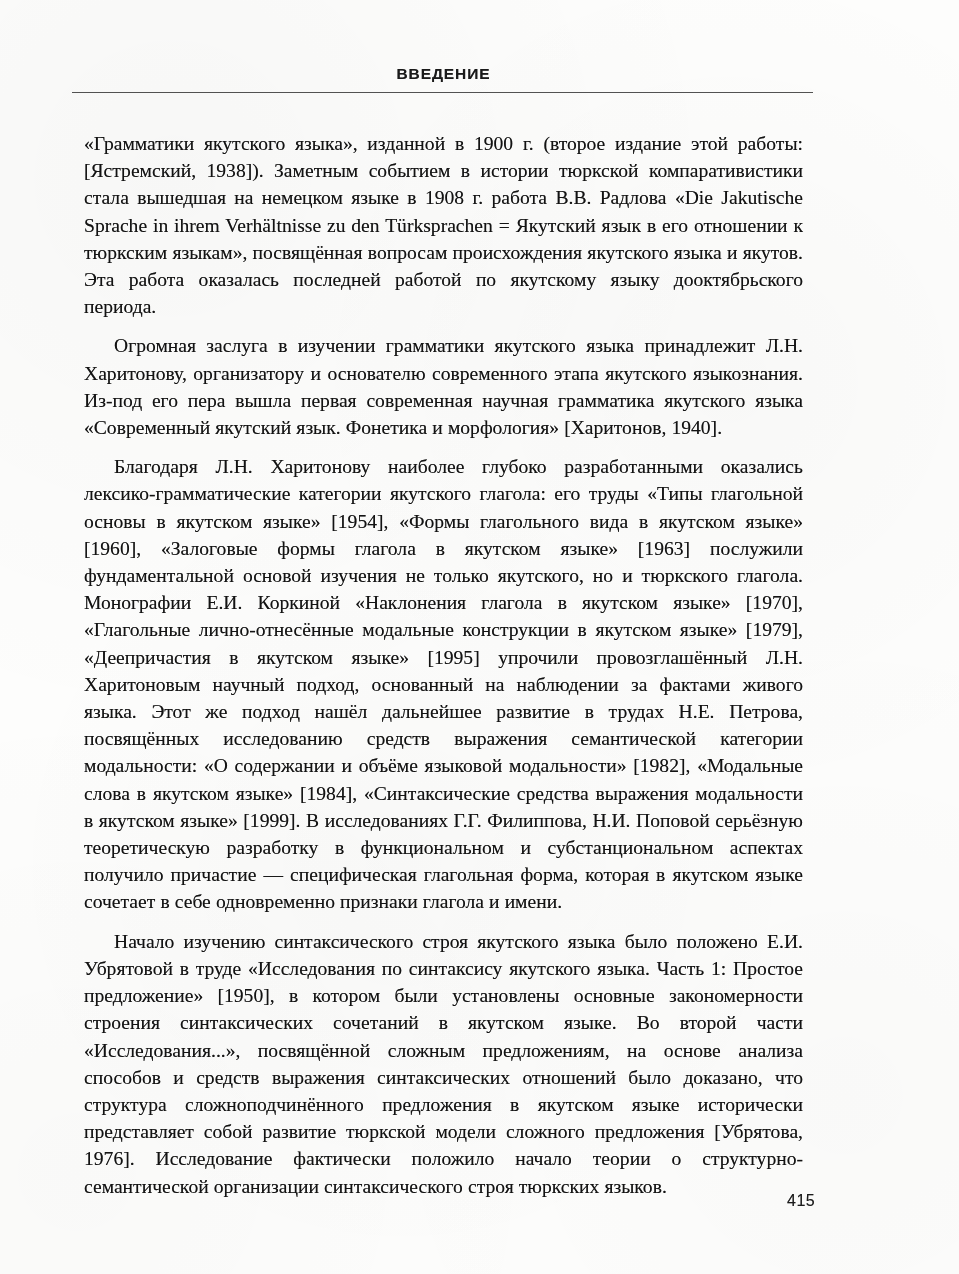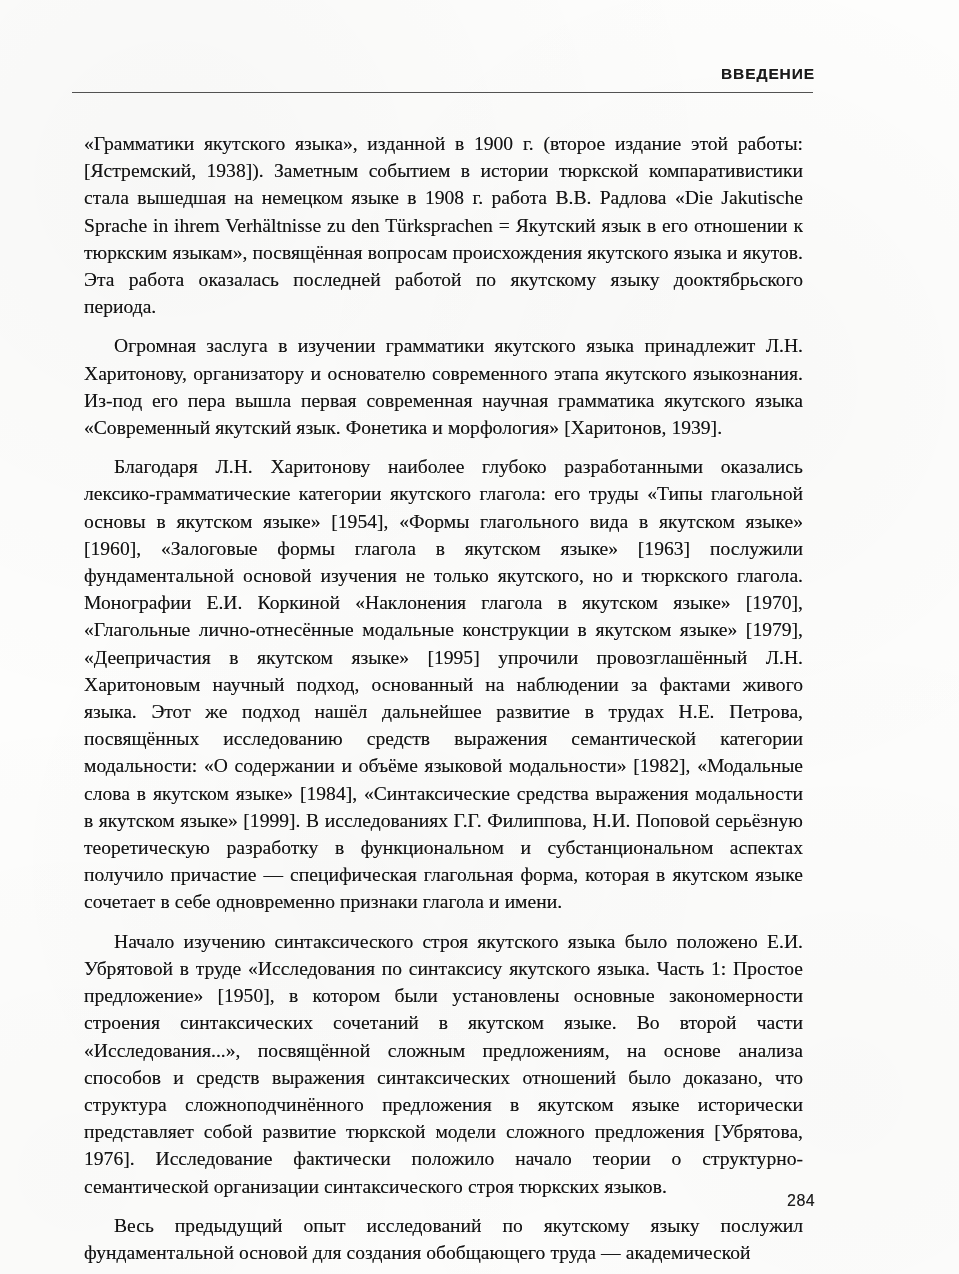--- a/index.html
+++ b/index.html
@@ -27,21 +27,21 @@
       radial-gradient(circle at 8% 92%, rgba(0,0,0,0.014) 0%, rgba(0,0,0,0) 34%);
   }
 
   
   .running-head {
     position: absolute;
     left: 72px;
     right: 144px;
     top: 64px;
     height: 22px;
-    text-align: right;
+    text-align: center;
   }
 
   .running-head .rh-text {
     display: inline-block;
     font-family: "Liberation Sans", "DejaVu Sans", sans-serif;
     font-weight: 700;
     font-size: 15.5px;
     letter-spacing: 0.9px;
     color: #1a1a1a;
     line-height: 19px;
@@ -112,27 +112,26 @@
   <div class="running-head">
     <span class="rh-text ink">ВВЕДЕНИЕ</span>
   </div>
 
   <div class="rule"></div>
 
   <div class="textblock">
 
     <p class="para ink">«Грамматики якутского языка», изданной в 1900 г. (второе издание этой работы: [Ястремский, 1938]). Заметным событием в истории тюркской компаративистики стала вышедшая на немецком языке в 1908 г. работа В.В. Радлова «Die Jakutische Sprache in ihrem Verhältnisse zu den Türksprachen = Якутский язык в его отношении к тюркским языкам», посвящённая вопросам происхождения якутского языка и якутов. Эта работа оказалась последней работой по якутскому языку дооктябрьского периода.</p>
 
-    <p class="para indent ink">Огромная заслуга в изучении грамматики якутского языка принадлежит Л.Н. Харитонову, организатору и основателю современного этапа якутского языкознания. Из-под его пера вышла первая современная научная грамматика якутского языка «Современный якутский язык. Фонетика и морфология» [Харитонов, 1939].</p>
+    <p class="para indent ink">Огромная заслуга в изучении грамматики якутского языка принадлежит Л.Н. Харитонову, организатору и основателю современного этапа якутского языкознания. Из-под его пера вышла первая современная научная грамматика якутского языка «Современный якутский язык. Фонетика и морфология» [Харитонов, 1940].</p>
 
     <p class="para indent ink">Благодаря Л.Н. Харитонову наиболее глубоко разработанными оказались лексико-грамматические категории якутского глагола: его труды «Типы глагольной основы в якутском языке» [1954], «Формы глагольного вида в якутском языке» [1960], «Залоговые формы глагола в якутском языке» [1963] послужили фундаментальной основой изучения не только якутского, но и тюркского глагола. Монографии Е.И. Коркиной «Наклонения глагола в якутском языке» [1970], «Глагольные лично-отнесённые модальные конструкции в якутском языке» [1979], «Деепричастия в якутском языке» [1995] упрочили провозглашённый Л.Н. Харитоновым научный подход, основанный на наблюдении за фактами живого языка. Этот же подход нашёл дальнейшее развитие в трудах Н.Е. Петрова, посвящённых исследованию средств выражения семантической категории модальности: «О содержании и объёме языковой модальности» [1982], «Модальные слова в якутском языке» [1984], «Синтаксические средства выражения модальности в якутском языке» [1999]. В исследованиях Г.Г. Филиппова, Н.И. Поповой серьёзную теоретическую разработку в функциональном и субстанциональном аспектах получило причастие — специфическая глагольная форма, которая в якутском языке сочетает в себе одновременно признаки глагола и имени.</p>
 
     <p class="para indent ink">Начало изучению синтаксического строя якутского языка было положено Е.И. Убрятовой в труде «Исследования по синтаксису якутского языка. Часть 1: Простое предложение» [1950], в котором были установлены основные закономерности строения синтаксических сочетаний в якутском языке. Во второй части «Исследования...», посвящённой сложным предложениям, на основе анализа способов и средств выражения синтаксических отношений было доказано, что структура сложноподчинённого предложения в якутском языке исторически представляет собой развитие тюркской модели сложного предложения [Убрятова, 1976]. Исследование фактически положило начало теории о структурно-семантической организации синтаксического строя тюркских языков.</p>
 
-    <p class="para indent ink">Весь предыдущий опыт исследований по якутскому языку послужил фундаментальной основой для создания обобщающего труда — академической</p>
 
   </div>
 
   <div class="folio">
-    <span class="folio-num ink">284</span>
+    <span class="folio-num ink">415</span>
   </div>
 
 </div>
 
 </body></html>

